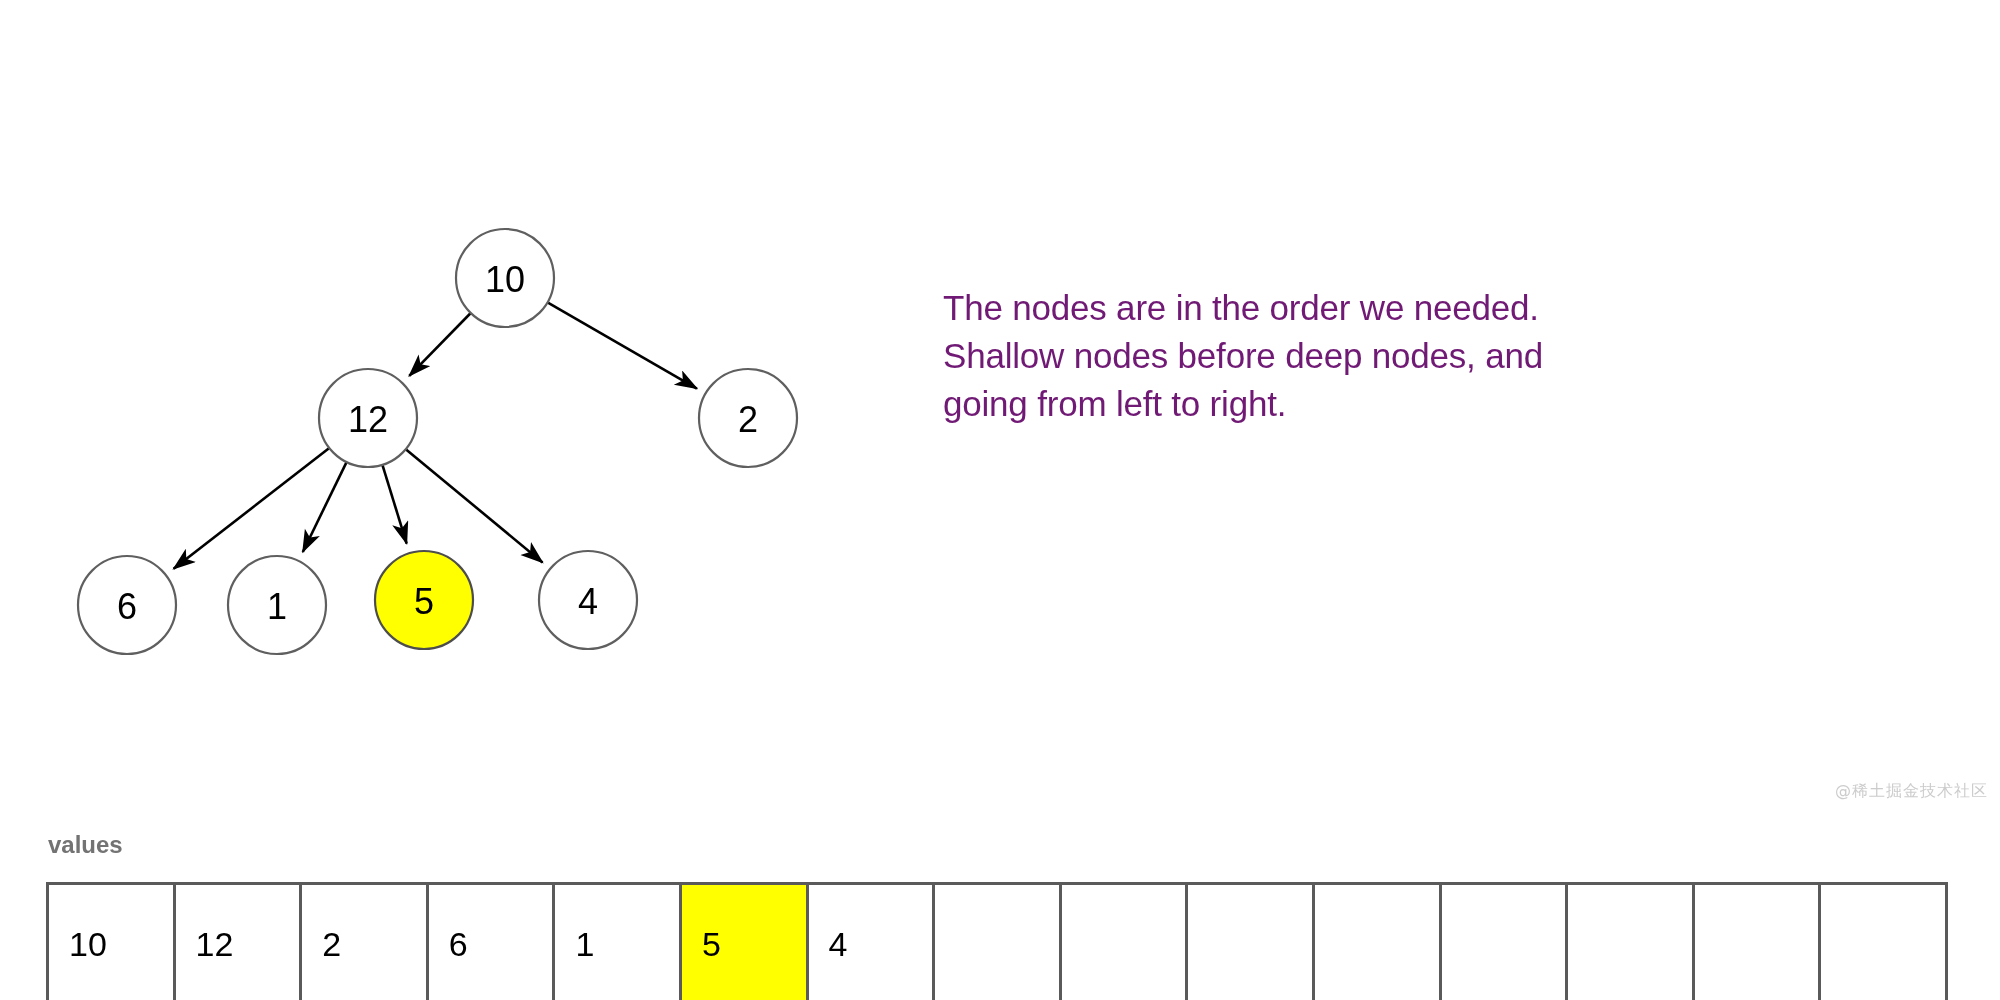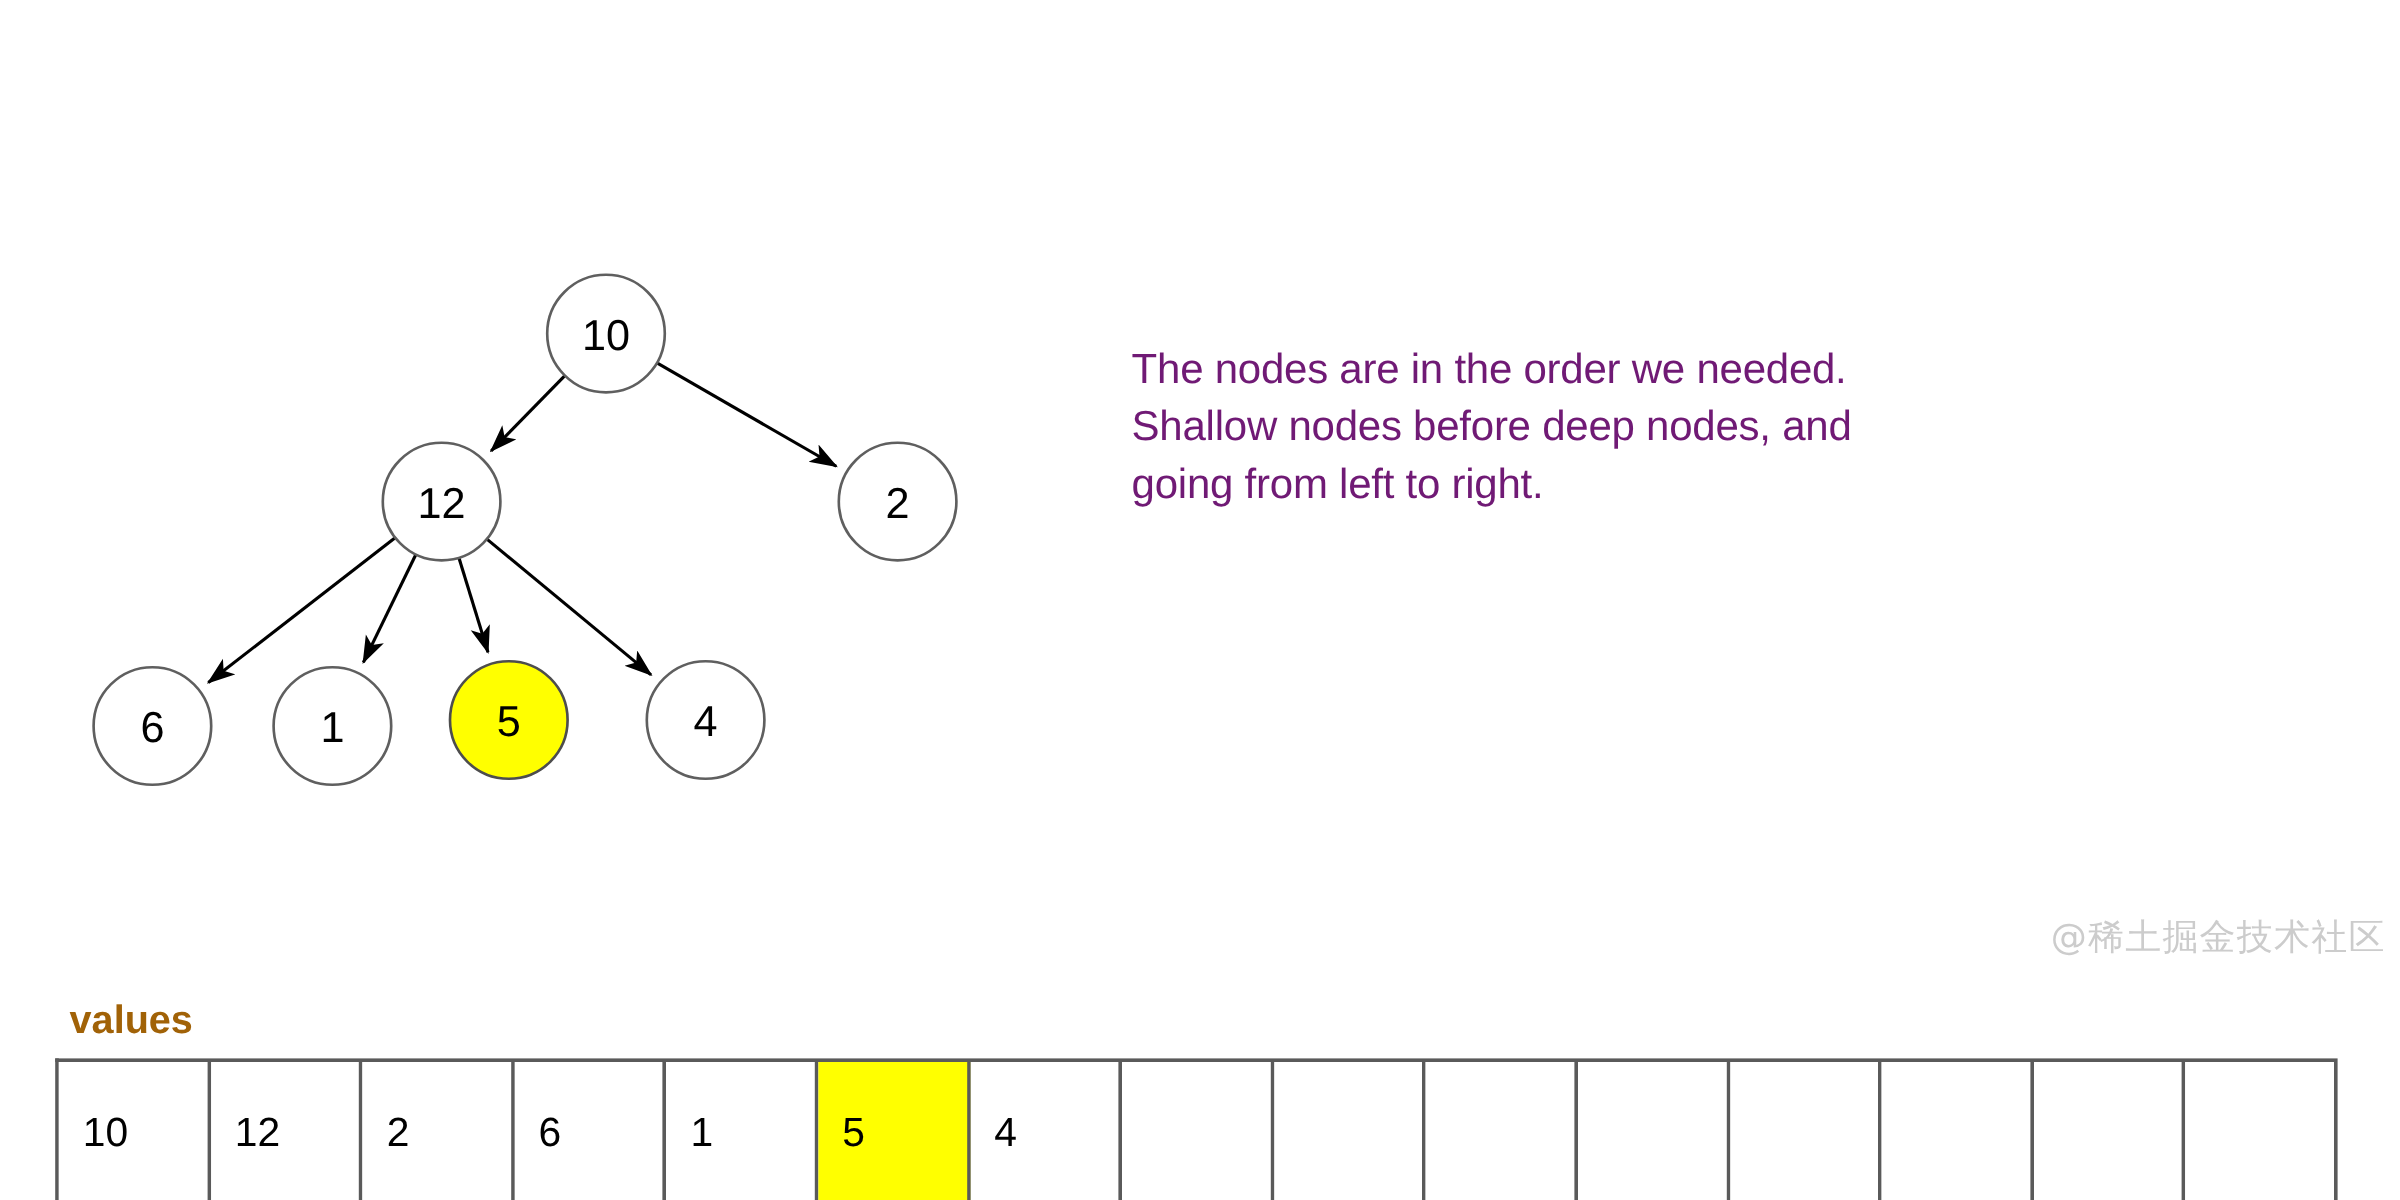--- a/index.html
+++ b/index.html
@@ -61,25 +61,25 @@
     font-size: 35px;
     line-height: 48px;
     color: #701a75;
     white-space: pre-line;
     letter-spacing: -0.2px;
   }
 
   
   #values-label {
     position: absolute;
-    left: 58px;
+    left: 48px;
     top: 783px;
-    font-size: 33px;
+    font-size: 24px;
     font-weight: bold;
-    color: #a16207;
+    color: #737373;
   }
   #values-array {
     position: absolute;
     left: 46px;
     top: 834px;
     height: 122px;
     display: flex;
     border-top: 3px solid #5a5a5a;
     border-left: 3px solid #5a5a5a;
     box-sizing: border-box;
@@ -99,21 +99,21 @@
   }
   .array-cell.highlight {
     background: #ffff00;
   }
 
   
   #watermark {
     position: absolute;
     right: 12px;
     bottom: 6px;
-    font-size: 30px;
+    font-size: 16px;
     color: #cccccc;
     font-family: "DejaVu Sans", sans-serif;
     letter-spacing: 1px;
   }
 </style>
 </head>
 <body>
 
 <div id="stage">
 

